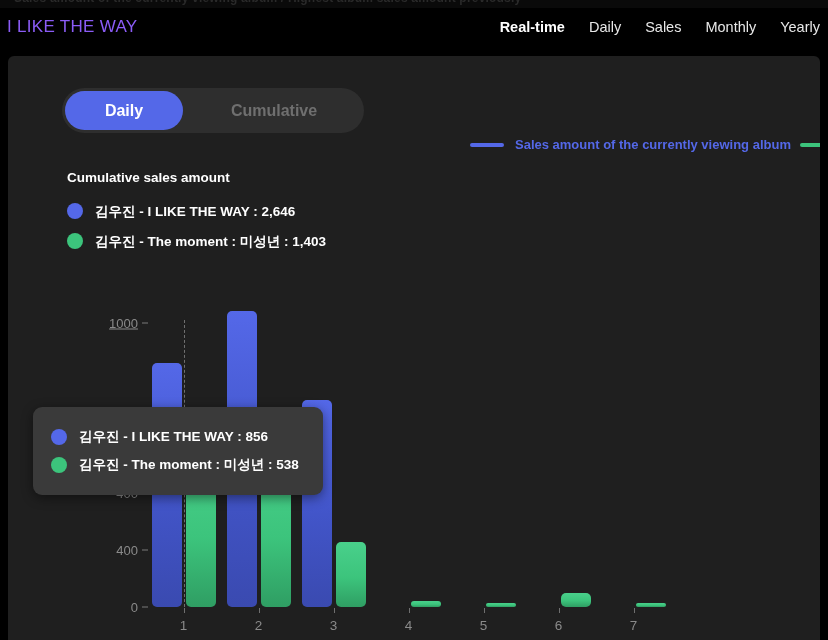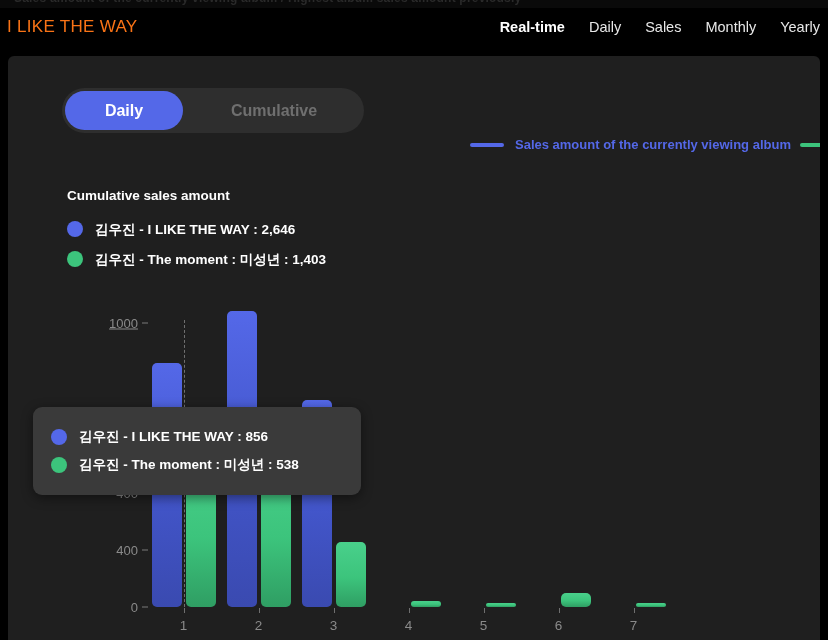--- a/index.html
+++ b/index.html
@@ -41,21 +41,21 @@
     width: 828px; height: 37px;
     background: #000000;
     display: flex;
     align-items: center;
   }
   .album-title {
     position: absolute;
     left: 7px;
     font-size: 17px;
     font-weight: 400;
-    color: #f97316;
+    color: #8b5cf6;
     letter-spacing: .3px;
     white-space: nowrap;
   }
   .nav {
     position: absolute;
     right: 8px;
     display: flex;
     align-items: flex-start;
     gap: 24px;
   }
@@ -135,21 +135,20 @@
   
   .cumulative-block {
     position: absolute;
     left: 59px; top: 114px;
   }
   .cumulative-heading {
     font-size: 13.5px;
     font-weight: 700;
     color: #ffffff;
     margin-bottom: 18px;
-    margin-top: 18px;
   }
   .cum-row {
     display: flex;
     align-items: flex-start;
     gap: 12px;
     margin-bottom: 12px;
   }
   .dot {
     width: 16px; height: 16px;
     border-radius: 50%;
@@ -220,21 +219,21 @@
     position: absolute;
     bottom: 27px;
     width: 0; height: 5px;
     border-left: 1px dashed #6f6f6f;
   }
 
   
   .tooltip {
     position: absolute;
     left: 25px; top: 351px;
-    width: 328px;
+    width: 290px;
     background: #3a3a3a;
     border-radius: 9px;
     padding: 16px 0 16px 0;
     box-sizing: border-box;
     box-shadow: 0 3px 12px rgba(0,0,0,.45);
   }
   .tt-row {
     display: flex;
     align-items: center;
     gap: 12px;

